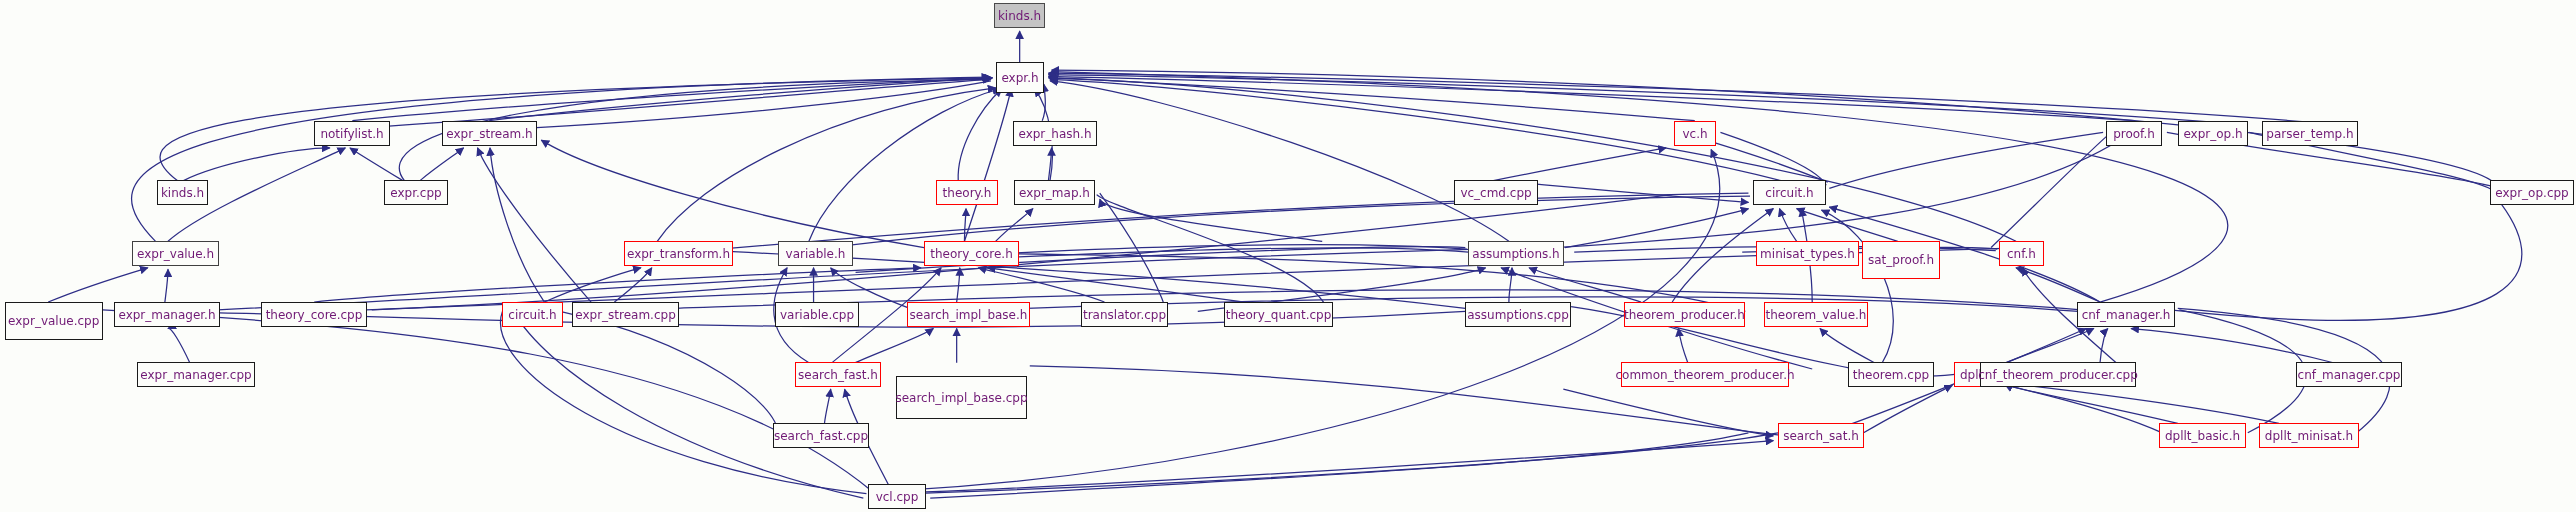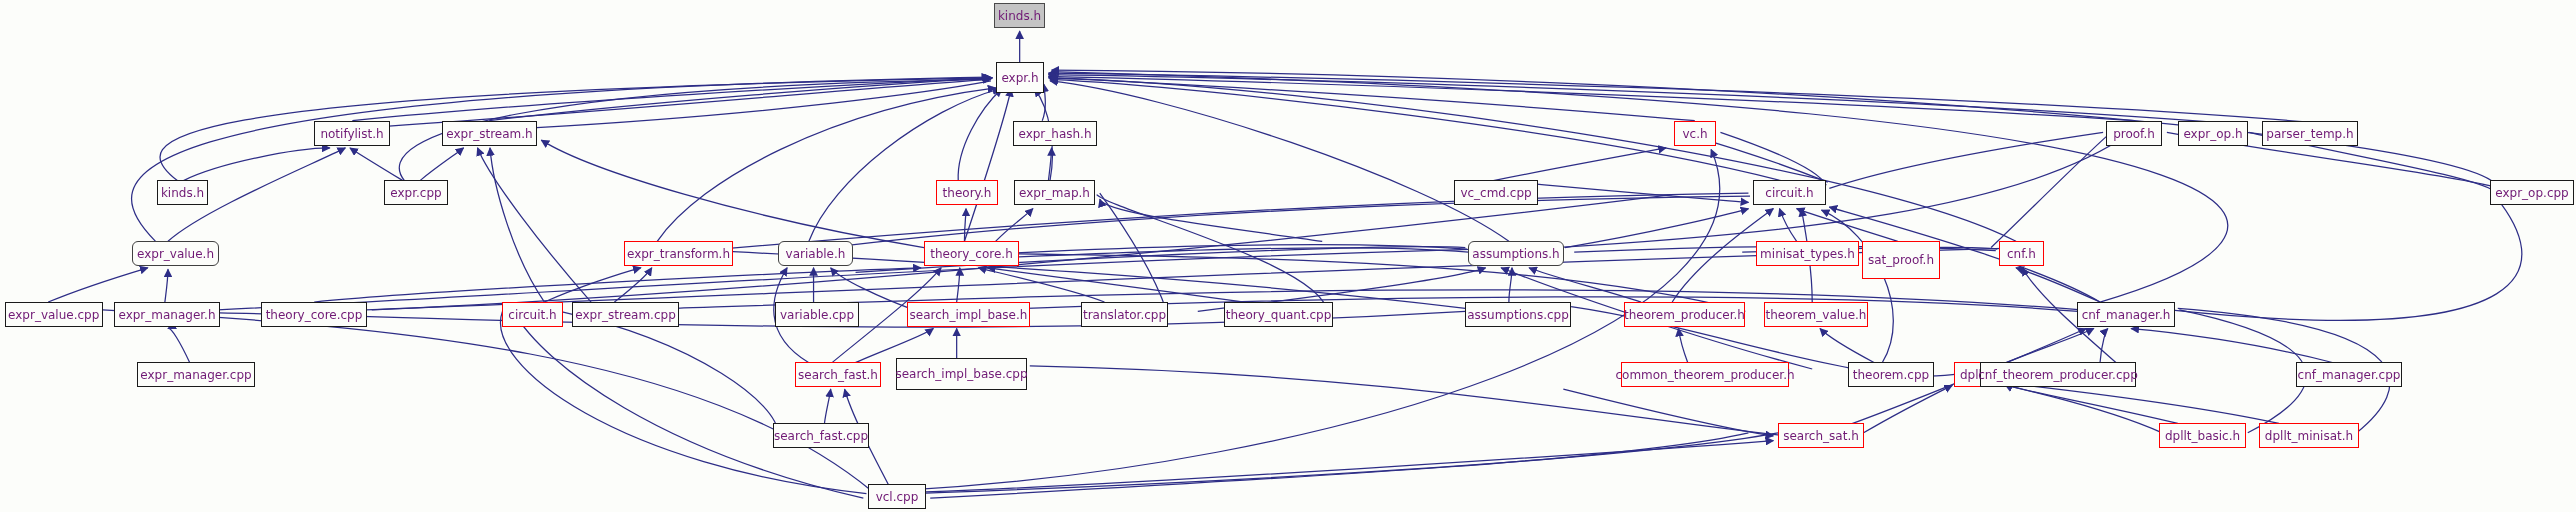--- a/index.html
+++ b/index.html
@@ -28,21 +28,21 @@
     line-height:1;
     white-space:nowrap;
     display:flex;
     align-items:center;
     justify-content:center;
     letter-spacing:0px;
     z-index:5;
   }
   .node.red{ border-color:#ff0000; }
   .node.root{ background:#c4c4c4; border-color:#4a4a4a; }
-  .node.dark{ border-color:#404040;border-radius:6px; }
+  .node.dark{ border-color:#404040; }
   .edge{ fill:none; stroke:#2d2d86; stroke-width:1.6px; }
   .arrow{ fill:#2d2d86; stroke:none; }
   .footerline{
     position:absolute;left:0;bottom:0;width:2576px;height:0.8px;background:#e4e4e4;
   }
 </style>
 </head>
 <body>
 
 <div id="canvas">
@@ -213,36 +213,36 @@
 
   <div class="node dark" style="left:132px;top:241px;width:87px;height:25px">expr_value.h</div>
   <div class="node red" style="left:624px;top:241px;width:109px;height:25px">expr_transform.h</div>
   <div class="node dark" style="left:778px;top:241px;width:75px;height:25px">variable.h</div>
   <div class="node red" style="left:924px;top:241px;width:95px;height:25px">theory_core.h</div>
   <div class="node dark" style="left:1468px;top:241px;width:96px;height:25px">assumptions.h</div>
   <div class="node red" style="left:1756px;top:241px;width:103px;height:25px">minisat_types.h</div>
   <div class="node red" style="left:1862px;top:241px;width:78px;height:38px">sat_proof.h</div>
   <div class="node red" style="left:1999px;top:241px;width:45px;height:25px">cnf.h</div>
 
-  <div class="node" style="left:4.7px;top:302px;width:98px;height:25px">expr_value.cpp</div>
+  <div class="node" style="left:4.7px;top:302px;width:98px;height:38px">expr_value.cpp</div>
   <div class="node" style="left:114px;top:302px;width:106px;height:25px">expr_manager.h</div>
   <div class="node" style="left:261px;top:302px;width:106px;height:25px">theory_core.cpp</div>
   <div class="node red" style="left:502px;top:302px;width:61px;height:25px">circuit.h</div>
   <div class="node" style="left:572px;top:302px;width:107px;height:25px">expr_stream.cpp</div>
   <div class="node" style="left:775px;top:302px;width:84px;height:25px">variable.cpp</div>
   <div class="node red" style="left:907px;top:302px;width:123px;height:25px">search_impl_base.h</div>
   <div class="node" style="left:1081px;top:302px;width:87px;height:25px">translator.cpp</div>
   <div class="node" style="left:1224px;top:302px;width:109px;height:25px">theory_quant.cpp</div>
   <div class="node" style="left:1465px;top:302px;width:106px;height:25px">assumptions.cpp</div>
   <div class="node red" style="left:1624px;top:302px;width:121px;height:25px">theorem_producer.h</div>
   <div class="node red" style="left:1764px;top:302px;width:104px;height:25px">theorem_value.h</div>
   <div class="node" style="left:2077px;top:302px;width:98px;height:25px">cnf_manager.h</div>
 
   <div class="node red" style="left:795px;top:362px;width:86px;height:25px">search_fast.h</div>
-  <div class="node" style="left:896px;top:358px;width:131px;height:32px">search_impl_base.cpp</div>
+  <div class="node" style="left:896px;top:376px;width:131px;height:43px">search_impl_base.cpp</div>
   <div class="node red" style="left:1621px;top:362px;width:168px;height:25px">common_theorem_producer.h</div>
   <div class="node" style="left:1848px;top:362px;width:86px;height:25px">theorem.cpp</div>
   <div class="node red" style="left:1954px;top:362px;width:50px;height:25px">dpllt.h</div>
   <div class="node" style="left:1980px;top:362px;width:156px;height:25px">cnf_theorem_producer.cpp</div>
   <div class="node" style="left:2296px;top:362px;width:106px;height:25px">cnf_manager.cpp</div>
 
   <div class="node" style="left:773px;top:423px;width:96px;height:25px">search_fast.cpp</div>
   <div class="node red" style="left:1778px;top:423px;width:86px;height:25px">search_sat.h</div>
   <div class="node red" style="left:2159px;top:423px;width:87px;height:25px">dpllt_basic.h</div>
   <div class="node red" style="left:2259px;top:423px;width:100px;height:25px">dpllt_minisat.h</div>

